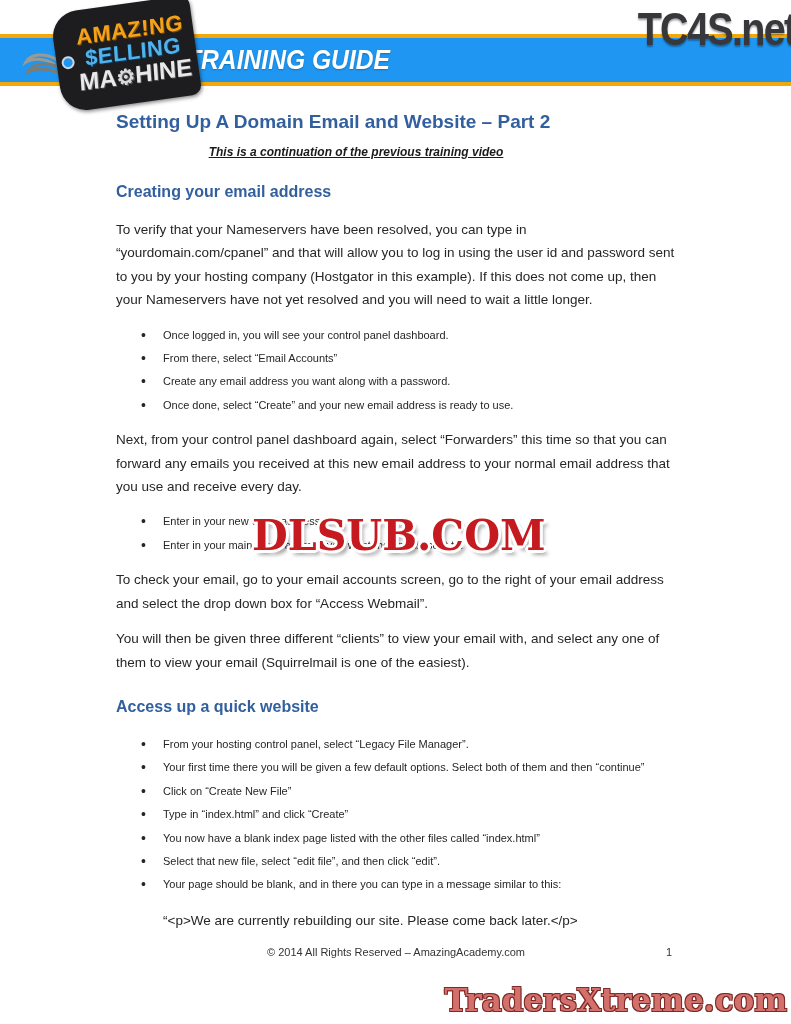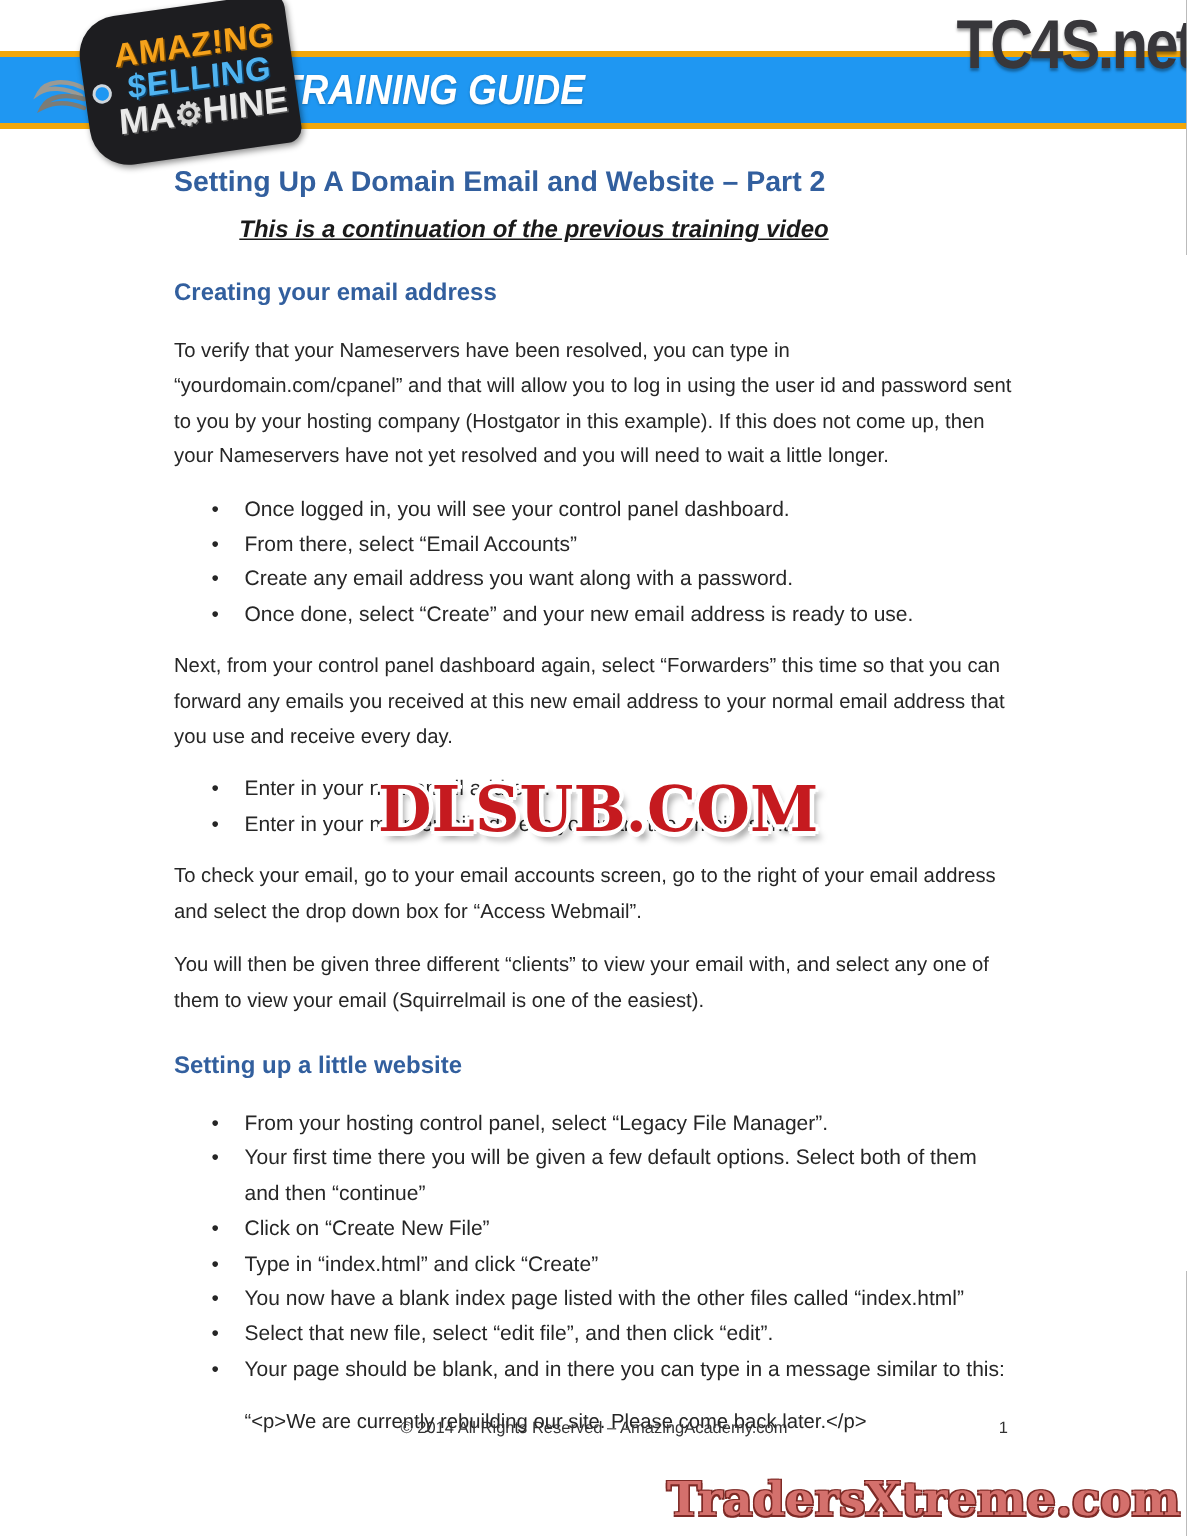--- a/index.html
+++ b/index.html
@@ -85,31 +85,31 @@
 
   
   .content { position: absolute; left: 116px; top: 110px; width: 560px; }
   h1.doc-title {
     font-size: 19px; font-weight: bold; color: #325F9E;
     line-height: 23px; margin: 0 0 12px 0;
   }
   .subtitle {
     width: 560px; text-align: center;
     transform: translateX(-40px);
-    font-size: 16px; font-weight: bold; font-style: italic;
+    font-size: 12px; font-weight: bold; font-style: italic;
     text-decoration: underline; color: #1a1a1a;
     margin-bottom: 23px;
   }
   h2.sec-head {
     font-size: 16px; font-weight: bold; color: #325F9E;
     line-height: 20px; margin: 23px 0 16px 0;
   }
   p.body-p { font-size: 13.5px; line-height: 23.4px; margin: 0 0 12px 0; }
   ul.steps { list-style: none; margin: 0 0 11px 0; padding-left: 47px; position: relative; }
-  ul.steps li { font-size: 14px; line-height: 23.4px; position: relative; }
+  ul.steps li { font-size: 11px; line-height: 23.4px; position: relative; }
   ul.steps li::before {
     content: "\2022";
     position: absolute; left: -22px; top: 0;
     font-size: 14px;
   }
   .code-line {
     font-size: 13.5px; line-height: 23.4px;
     padding-left: 47px; margin-top: 12px;
   }
 
@@ -162,21 +162,21 @@
     <ul class="steps">
       <li>Enter in your new email address.</li>
       <li>Enter in your main email address you want the emails sent to.</li>
 
       <div class="wm-mid">DLSUB.COM</div>
     </ul>
 
     <p class="body-p">To check your email, go to your email accounts screen, go to the right of your email address and select the drop down box for “Access Webmail”.</p>
     <p class="body-p">You will then be given three different “clients” to view your email with, and select any one of them to view your email (Squirrelmail is one of the easiest).</p>
 
-    <h2 class="sec-head">Setting up a little website</h2>
+    <h2 class="sec-head">Access up a quick website</h2>
     <ul class="steps">
       <li>From your hosting control panel, select “Legacy File Manager”.</li>
       <li>Your first time there you will be given a few default options. Select both of them and then “continue”</li>
       <li>Click on “Create New File”</li>
       <li>Type in “index.html” and click “Create”</li>
       <li>You now have a blank index page listed with the other files called “index.html”</li>
       <li>Select that new file, select “edit file”, and then click “edit”.</li>
       <li>Your page should be blank, and in there you can type in a message similar to this:</li>
     </ul>
     <div class="code-line">“&lt;p&gt;We are currently rebuilding our site.  Please come back later.&lt;/p&gt;</div>

